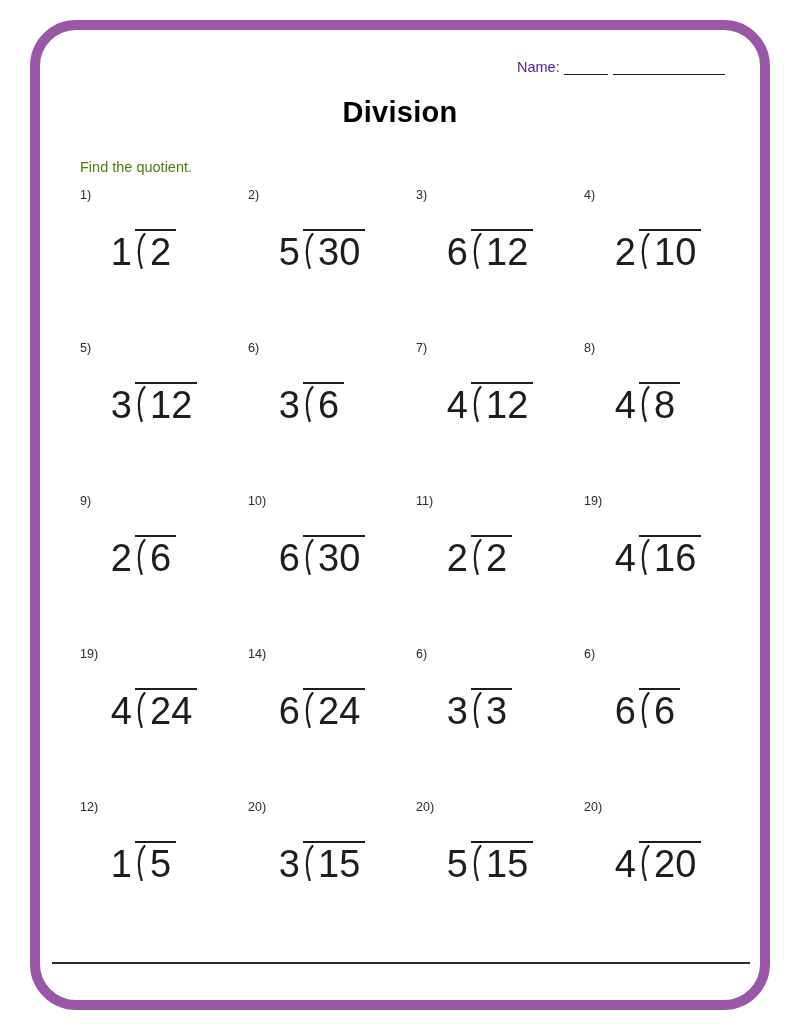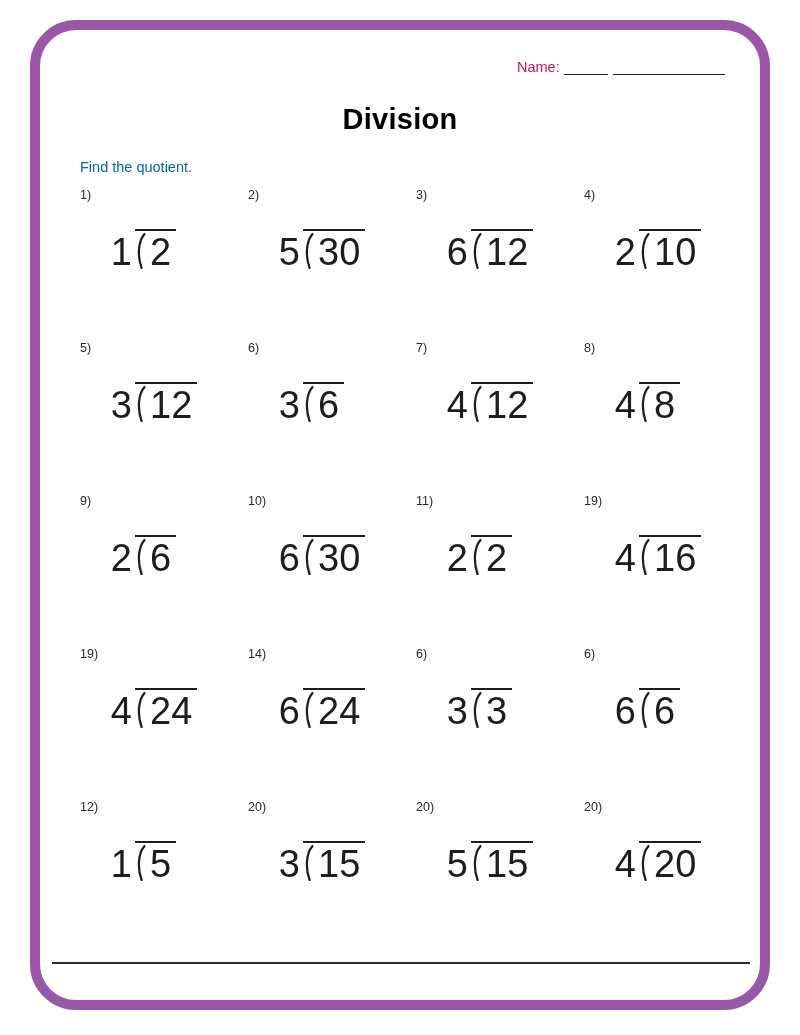--- a/index.html
+++ b/index.html
@@ -18,47 +18,47 @@
     width: 740px; height: 990px;
     box-sizing: border-box;
     border: 10px solid var(--purple, #9a57a7);
     border-radius: 46px;
   }
 
   .name-row {
     position: absolute;
     left: 517px; top: 59px;
     display: flex; align-items: center;
-    font-size: 14.5px; color: #be185d;
+    font-size: 14.5px; color: #4c1d95;
     white-space: nowrap;
   }
   .name-line {
     display: inline-block;
     border-bottom: 1.6px solid #1d1d1d;
     height: 15px;
   }
   .name-line-short { width: 44px; margin-left: 4px; }
   .name-line-long  { width: 112px; margin-left: 5px; }
 
   .title {
     position: absolute;
     left: 0; right: 0; top: 96px;
-    margin: 7px;
+    margin: 0;
     text-align: center;
     font-size: 29px;
     font-weight: bold;
     letter-spacing: 0.3px;
     color: #000000;
   }
 
   .instruction {
     position: absolute;
     left: 80px; top: 159px;
     font-size: 14.5px;
-    color: #0369a1;
+    color: #4d7c0f;
   }
 
   .grid {
     position: absolute;
     left: 78px; top: 186px;
     width: 672px;
     display: grid;
     grid-template-columns: repeat(4, 1fr);
     grid-auto-rows: 153px;
   }

